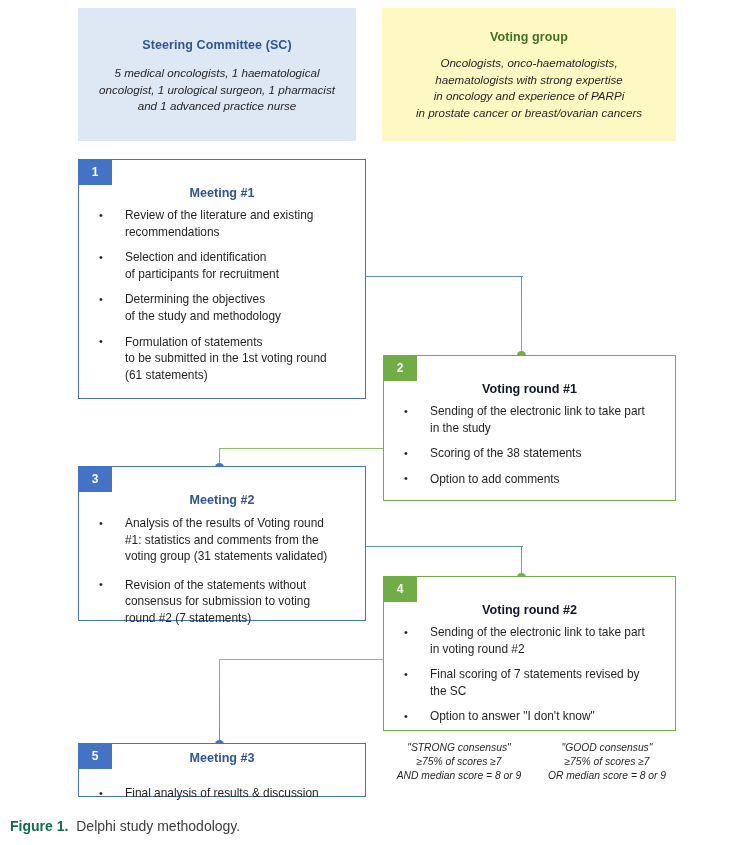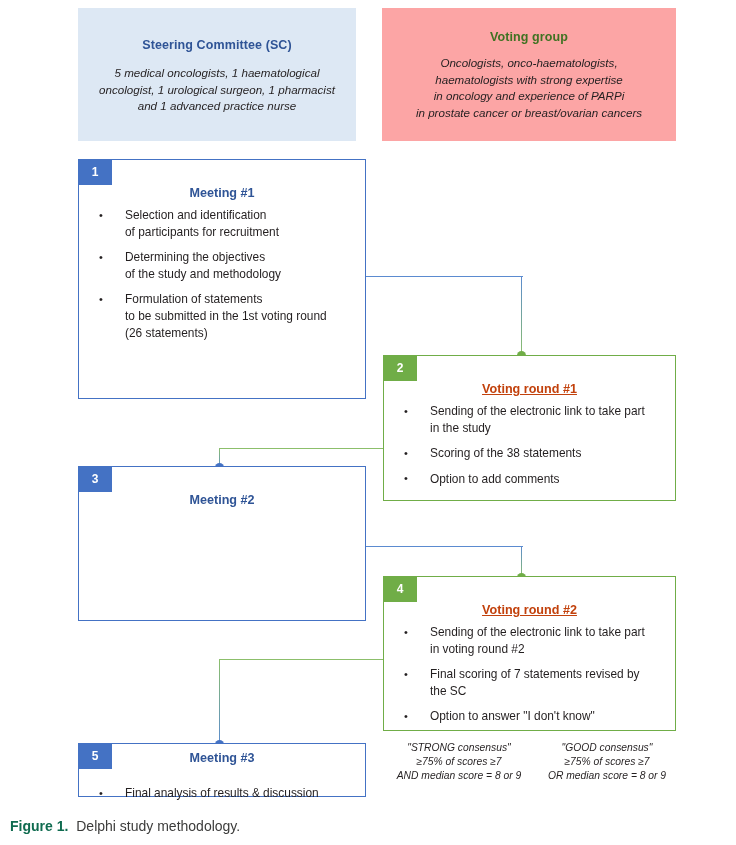--- a/index.html
+++ b/index.html
@@ -18,21 +18,21 @@
 
   
   .abs { position: absolute; box-sizing: border-box; }
 
   
   .panel {
     text-align: center;
     box-sizing: border-box;
   }
   .panel-blue { background: #dde8f4; }
-  .panel-green { background: #fca5a5; }
+  .panel-green { background: #fef9c3; }
 
   .panel-title {
     font-weight: bold;
     font-size: 12.5px;
     letter-spacing: .1px;
   }
   .panel-title.blue { color: #2f5496; }
   .panel-title.green { color: #3f7222; }
 
   .panel-body {
@@ -68,21 +68,21 @@
   .badge.blue  { background: #4472c4; }
   .badge.green { background: #70ad47; }
 
   .step-title {
     text-align: center;
     font-weight: bold;
     font-size: 12.6px;
     margin-top: 26px;
   }
   .step-title.blue  { color: #2f5496; }
-  .step-title.green { color: #c2410c; text-decoration: underline; }
+  .step-title.green { color: #0f172a; }
 
   ul.bullets {
     list-style: none;
     margin: 7px 0 0 0;
     padding: 0 10px 0 20px;
   }
   ul.bullets li {
     position: relative;
     font-size: 11.9px;
     line-height: 16.6px;
@@ -166,44 +166,54 @@
 <div class="dot green" style="left:517px; top:573px;"></div>
 
 <div class="conn hline green-line" style="left:219px; top:659px; width:168px;"></div>
 <div class="conn vline grad-down-g" style="left:219px; top:659px; height:86px;"></div>
 <div class="dot blue" style="left:215px; top:740px;"></div>
 
 <div class="abs stepbox blue" style="left:78px; top:159px; width:288px; height:240px;">
   <div class="badge blue">1</div>
   <div class="step-title blue">Meeting #1</div>
   <ul class="bullets">
+    <li>Review of the literature and existing
+recommendations</li>
     <li>Selection and identification
 of participants for recruitment</li>
     <li>Determining the objectives
 of the study and methodology</li>
     <li>Formulation of statements
 to be submitted in the 1st voting round
-(26 statements)</li>
+(61 statements)</li>
   </ul>
 </div>
 
 <div class="abs stepbox green" style="left:383px; top:355px; width:293px; height:146px;">
   <div class="badge green">2</div>
   <div class="step-title green">Voting round #1</div>
   <ul class="bullets">
     <li>Sending of the electronic link to take part
 in the study</li>
     <li>Scoring of the 38 statements</li>
     <li>Option to add comments</li>
   </ul>
 </div>
 
 <div class="abs stepbox blue" style="left:78px; top:466px; width:288px; height:155px;">
   <div class="badge blue">3</div>
   <div class="step-title blue">Meeting #2</div>
+  <ul class="bullets" style="margin-top:8px;">
+    <li style="margin-bottom:12px;">Analysis of the results of Voting round
+#1: statistics and comments from the
+voting group (31 statements validated)</li>
+    <li>Revision of the statements without
+consensus for submission to voting
+round #2 (7 statements)</li>
+  </ul>
 </div>
 
 <div class="abs stepbox green" style="left:383px; top:576px; width:293px; height:155px;">
   <div class="badge green">4</div>
   <div class="step-title green">Voting round #2</div>
   <ul class="bullets">
     <li>Sending of the electronic link to take part
 in voting round #2</li>
     <li>Final scoring of 7 statements revised by
 the SC</li>

